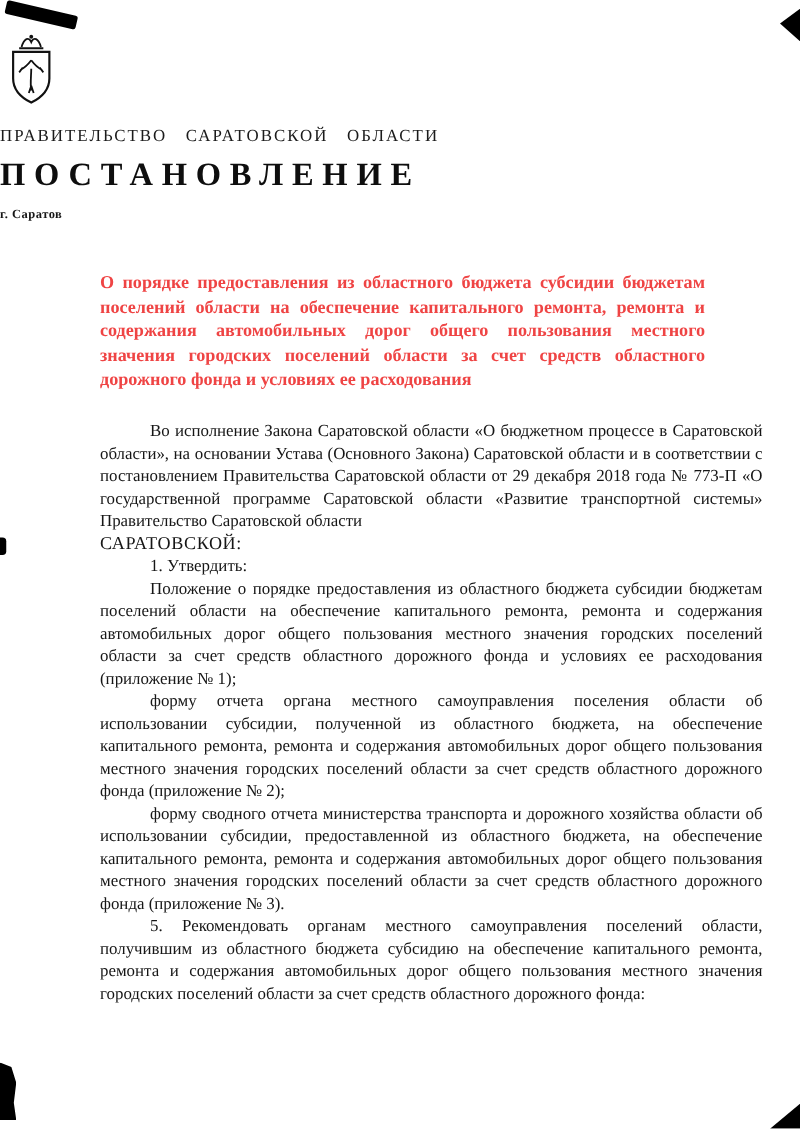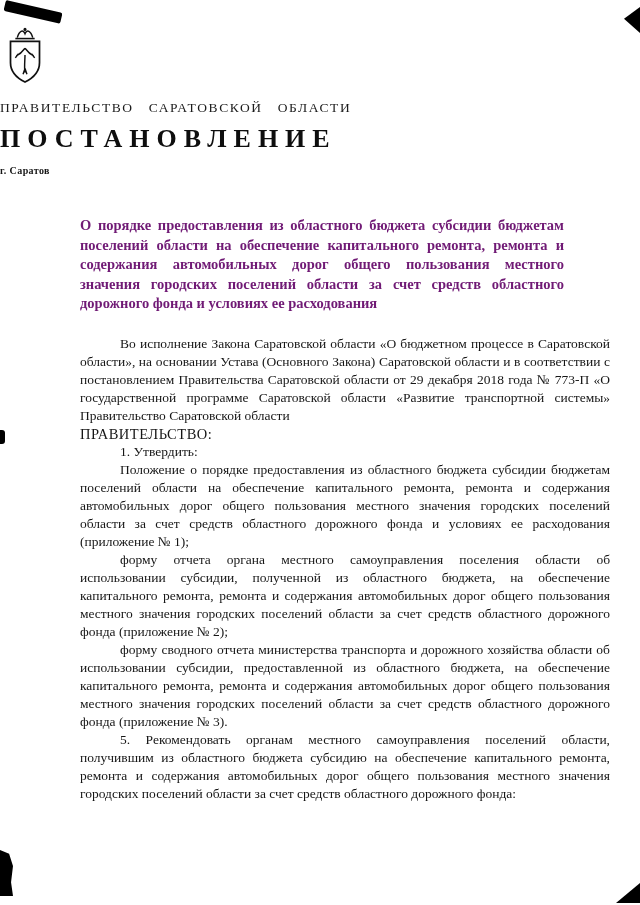--- a/index.html
+++ b/index.html
@@ -22,21 +22,21 @@
     margin-top:8px;font-size:26px;font-weight:bold;letter-spacing:7px;
     color:#0e0e0e;
   }
   .date-line{margin-top:13px;font-size:14px;letter-spacing:.4px;}
   .city-line{margin-top:11px;font-size:10px;font-weight:bold;letter-spacing:.4px;}
 
   
   .content{margin:40px 30px 0 80px;width:530px;}
   .title{
     width:484px;font-weight:bold;font-size:14.5px;line-height:19.5px;
-    text-align:justify;color:#701a75;
+    text-align:justify;color:#ef4444;
   }
   .text-block{margin-top:21px;font-size:13.5px;line-height:18px;text-align:justify;}
   .text-block p{margin:0;}
   .text-block p.indent{text-indent:40px;}
   .text-block p.resolve{text-indent:0;font-size:14.5px;letter-spacing:.5px;}
 
   
   .artifact{position:absolute;background:#000;}
   .art-tl{top:0;left:6px;width:58px;height:11px;transform:rotate(13deg);
           transform-origin:left top;border-radius:2px;}
@@ -68,21 +68,21 @@
     <div class="org-line">ПРАВИТЕЛЬСТВО САРАТОВСКОЙ ОБЛАСТИ</div>
     <div class="doc-type">ПОСТАНОВЛЕНИЕ</div>
     <div class="city-line">г. Саратов</div>
   </div>
 
   <div class="content">
     <div class="title">О порядке предоставления из областного бюджета субсидии бюджетам поселений области на обеспечение капитального ремонта, ремонта и содержания автомобильных дорог общего пользования местного значения городских поселений области за счет средств областного дорожного фонда и условиях ее расходования</div>
 
     <div class="text-block">
       <p class="indent">Во исполнение Закона Саратовской области «О бюджетном процессе в Саратовской области», на основании Устава (Основного Закона) Саратовской области и в соответствии с постановлением Правительства Саратовской области от 29 декабря 2018 года № 773-П «О государственной программе Саратовской области «Развитие транспортной системы» Правительство Саратовской области</p>
-      <p class="resolve">ПРАВИТЕЛЬСТВО:</p>
+      <p class="resolve">САРАТОВСКОЙ:</p>
       <p class="indent">1. Утвердить:</p>
       <p class="indent">Положение о порядке предоставления из областного бюджета субсидии бюджетам поселений области на обеспечение капитального ремонта, ремонта и содержания автомобильных дорог общего пользования местного значения городских поселений области за счет средств областного дорожного фонда и условиях ее расходования (приложение № 1);</p>
       <p class="indent">форму отчета органа местного самоуправления поселения области об использовании субсидии, полученной из областного бюджета, на обеспечение капитального ремонта, ремонта и содержания автомобильных дорог общего пользования местного значения городских поселений области за счет средств областного дорожного фонда (приложение № 2);</p>
       <p class="indent">форму сводного отчета министерства транспорта и дорожного хозяйства области об использовании субсидии, предоставленной из областного бюджета, на обеспечение капитального ремонта, ремонта и содержания автомобильных дорог общего пользования местного значения городских поселений области за счет средств областного дорожного фонда (приложение № 3).</p>
       <p class="indent">5. Рекомендовать органам местного самоуправления поселений области, получившим из областного бюджета субсидию на обеспечение капитального ремонта, ремонта и содержания автомобильных дорог общего пользования местного значения городских поселений области за счет средств областного дорожного фонда:</p>
     </div>
   </div>
 
   <div class="artifact art-tl"></div>
   <div class="artifact art-tr"></div>

